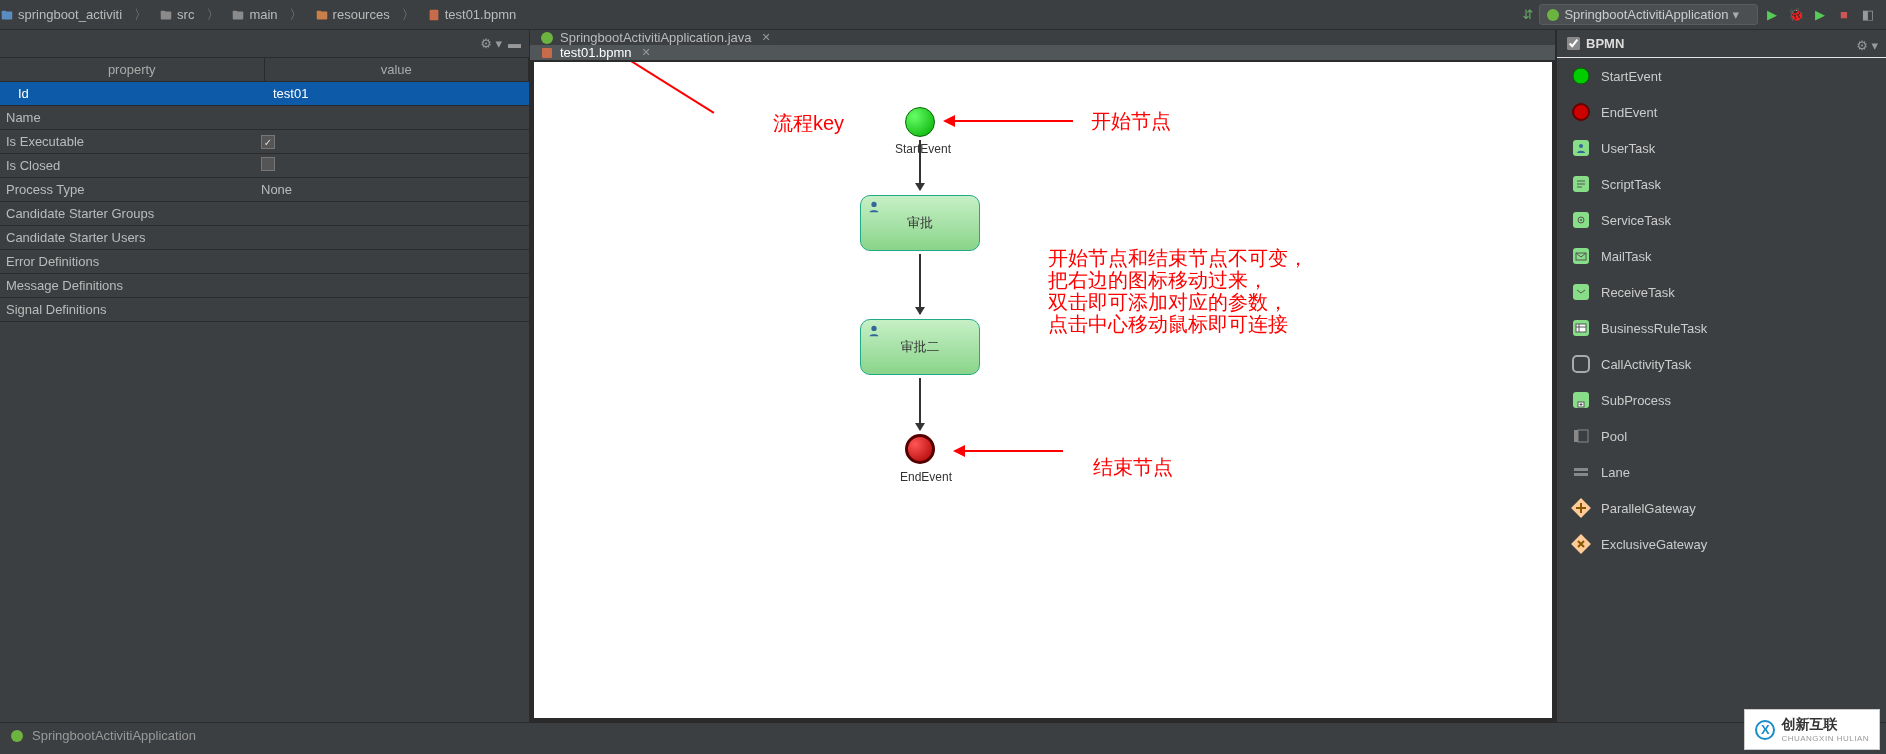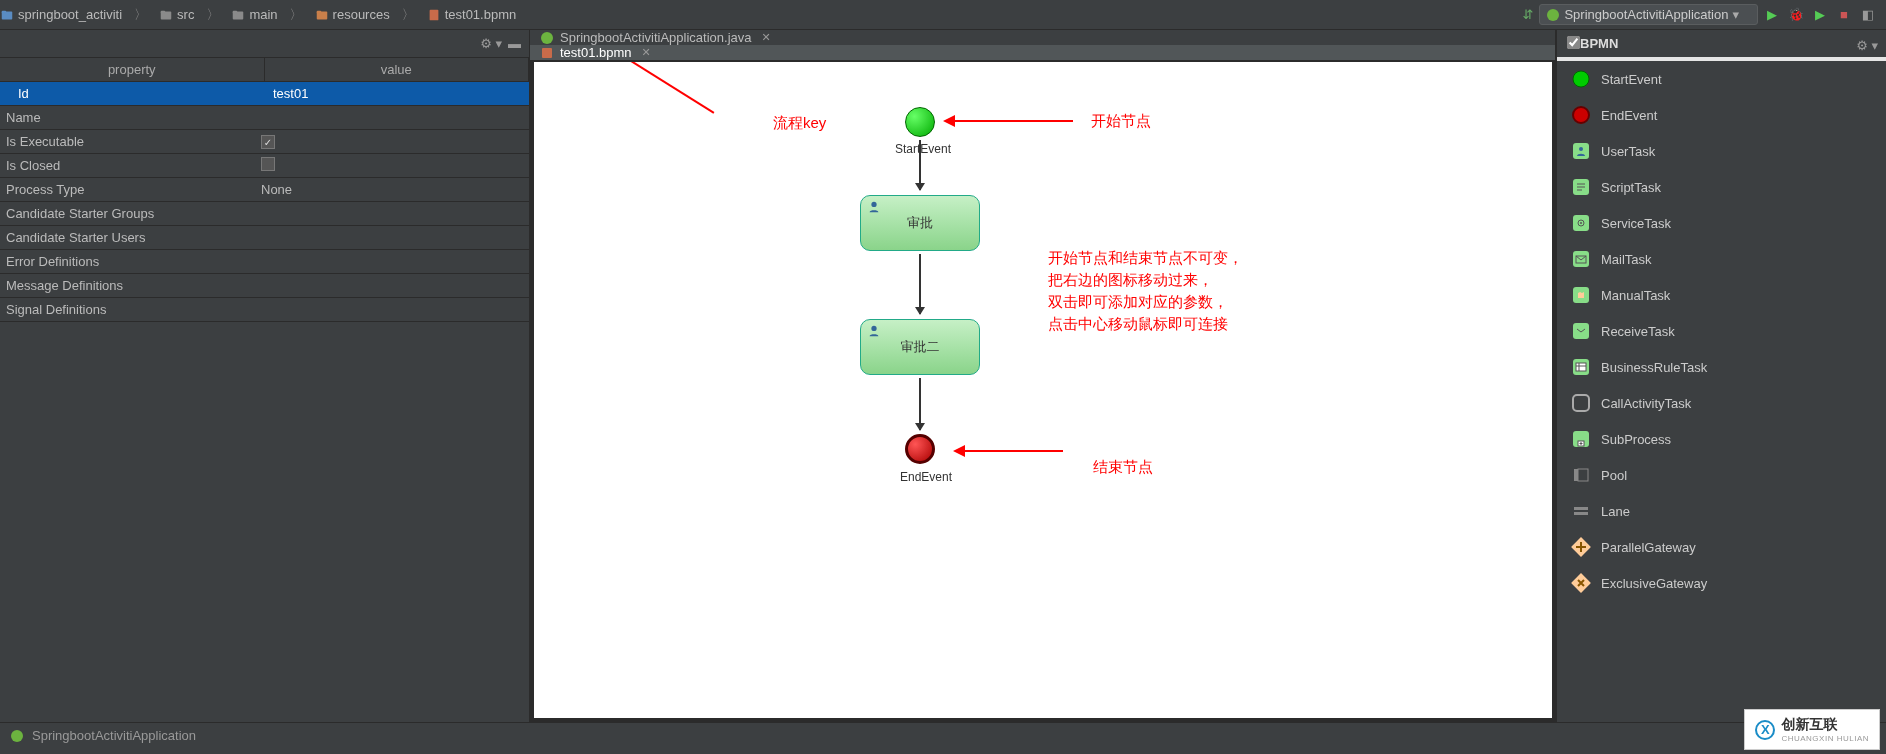--- a/index.html
+++ b/index.html
@@ -39,24 +39,24 @@
 .start-event { position: absolute; left: 212px; top: 45px; width: 30px; height: 30px; border-radius: 50%; background: radial-gradient(circle at 30% 30%, #6f6, #0a0); border: 1px solid #060; }
 .end-event { position: absolute; left: 212px; top: 372px; width: 30px; height: 30px; border-radius: 50%; background: radial-gradient(circle at 30% 30%, #f55, #a00); border: 3px solid #500; }
 .node-label { position: absolute; font-size: 12px; color: #333; text-align: center; }
 .task-box { position: absolute; width: 120px; height: 56px; border: 1px solid #2a8; border-radius: 10px; background: linear-gradient(#c6f0c6, #8ad48a); display: flex; align-items: center; justify-content: center; font-size: 12px; color: #333; }
 .task-box .user-ic { position: absolute; left: 6px; top: 4px; width: 14px; height: 14px; }
 .flow-arrow { position: absolute; width: 2px; background: #333; }
 .flow-arrow::after { content: ""; position: absolute; bottom: -1px; left: -4px; border-left: 5px solid transparent; border-right: 5px solid transparent; border-top: 8px solid #333; }
 
 .red-arrow { position: absolute; height: 2px; background: #f00; }
 .red-arrow::before { content: ""; position: absolute; left: -10px; top: -5px; border-top: 6px solid transparent; border-bottom: 6px solid transparent; border-right: 12px solid #f00; }
-.red-note { position: absolute; color: #f00; font-size: 15px; line-height: 22px; }
+.red-note { position: absolute; color: #f00; font-size: 20px; line-height: 22px; }
 
 .palette { width: 330px; background: #3c3f41; border-left: 1px solid #2b2b2b; overflow-y: auto; position: relative; }
-.palette-header { display: flex; align-items: flex-start; padding: 6px 10px; color: #ddd; font-weight: bold; border-bottom: 4px solid #e5e5e5; }
+.palette-header { display: flex; align-items: center; gap: 6px; padding: 6px 10px; color: #ddd; font-weight: bold; border-bottom: 1px solid #e5e5e5; }
 .palette-header input { accent-color: #888; }
 .palette-item { display: flex; align-items: center; gap: 10px; padding: 8px 14px; color: #ccc; }
 .pal-icon { width: 20px; height: 20px; display: inline-flex; align-items: center; justify-content: center; border-radius: 4px; }
 
 .watermark { position: absolute; right: 6px; bottom: 4px; background: #fff; border: 1px solid #ccc; padding: 6px 10px; display: flex; align-items: center; gap: 6px; font-size: 11px; color: #555; z-index: 50; }
 .watermark .wm-ic { width: 20px; height: 20px; border: 2px solid #1a8cc7; border-radius: 50%; display: flex; align-items: center; justify-content: center; color: #1a8cc7; font-weight: bold; }
 
 .status-bar { height: 26px; background: #3c3f41; border-top: 1px solid #2b2b2b; display: flex; align-items: center; padding: 0 10px; gap: 8px; font-size: 12px; color: #999; }
 
 .tool-gear { position: absolute; right: 8px; top: 38px; color: #999; z-index:5;}
@@ -304,29 +304,20 @@
               <rect x="5" y="7" width="10" height="7" fill="none" stroke="#555"></rect>
               <path d="M5 7l5 4 5-4" stroke="#555" fill="none"></path>
             </svg>
           </span>
           <span>MailTask</span>
         </div>
         <div class="palette-item">
           <span class="pal-icon">
             <svg width="20" height="20" viewBox="0 0 20 20">
               <rect x="2" y="2" width="16" height="16" rx="3" fill="#8d8"></rect>
-              <path d="M7 13V8l2-1 2 1 2-1v6z" fill="#fc9"></path>
-            </svg>
-          </span>
-          <span>ManualTask</span>
-        </div>
-        <div class="palette-item">
-          <span class="pal-icon">
-            <svg width="20" height="20" viewBox="0 0 20 20">
-              <rect x="2" y="2" width="16" height="16" rx="3" fill="#8d8"></rect>
               <path d="M6 8l4 3 4-3" stroke="#555" fill="none"></path>
             </svg>
           </span>
           <span>ReceiveTask</span>
         </div>
         <div class="palette-item">
           <span class="pal-icon">
             <svg width="20" height="20" viewBox="0 0 20 20">
               <rect x="2" y="2" width="16" height="16" rx="3" fill="#8d8"></rect>
               <rect x="5" y="6" width="10" height="8" fill="#fff" stroke="#555"></rect>

